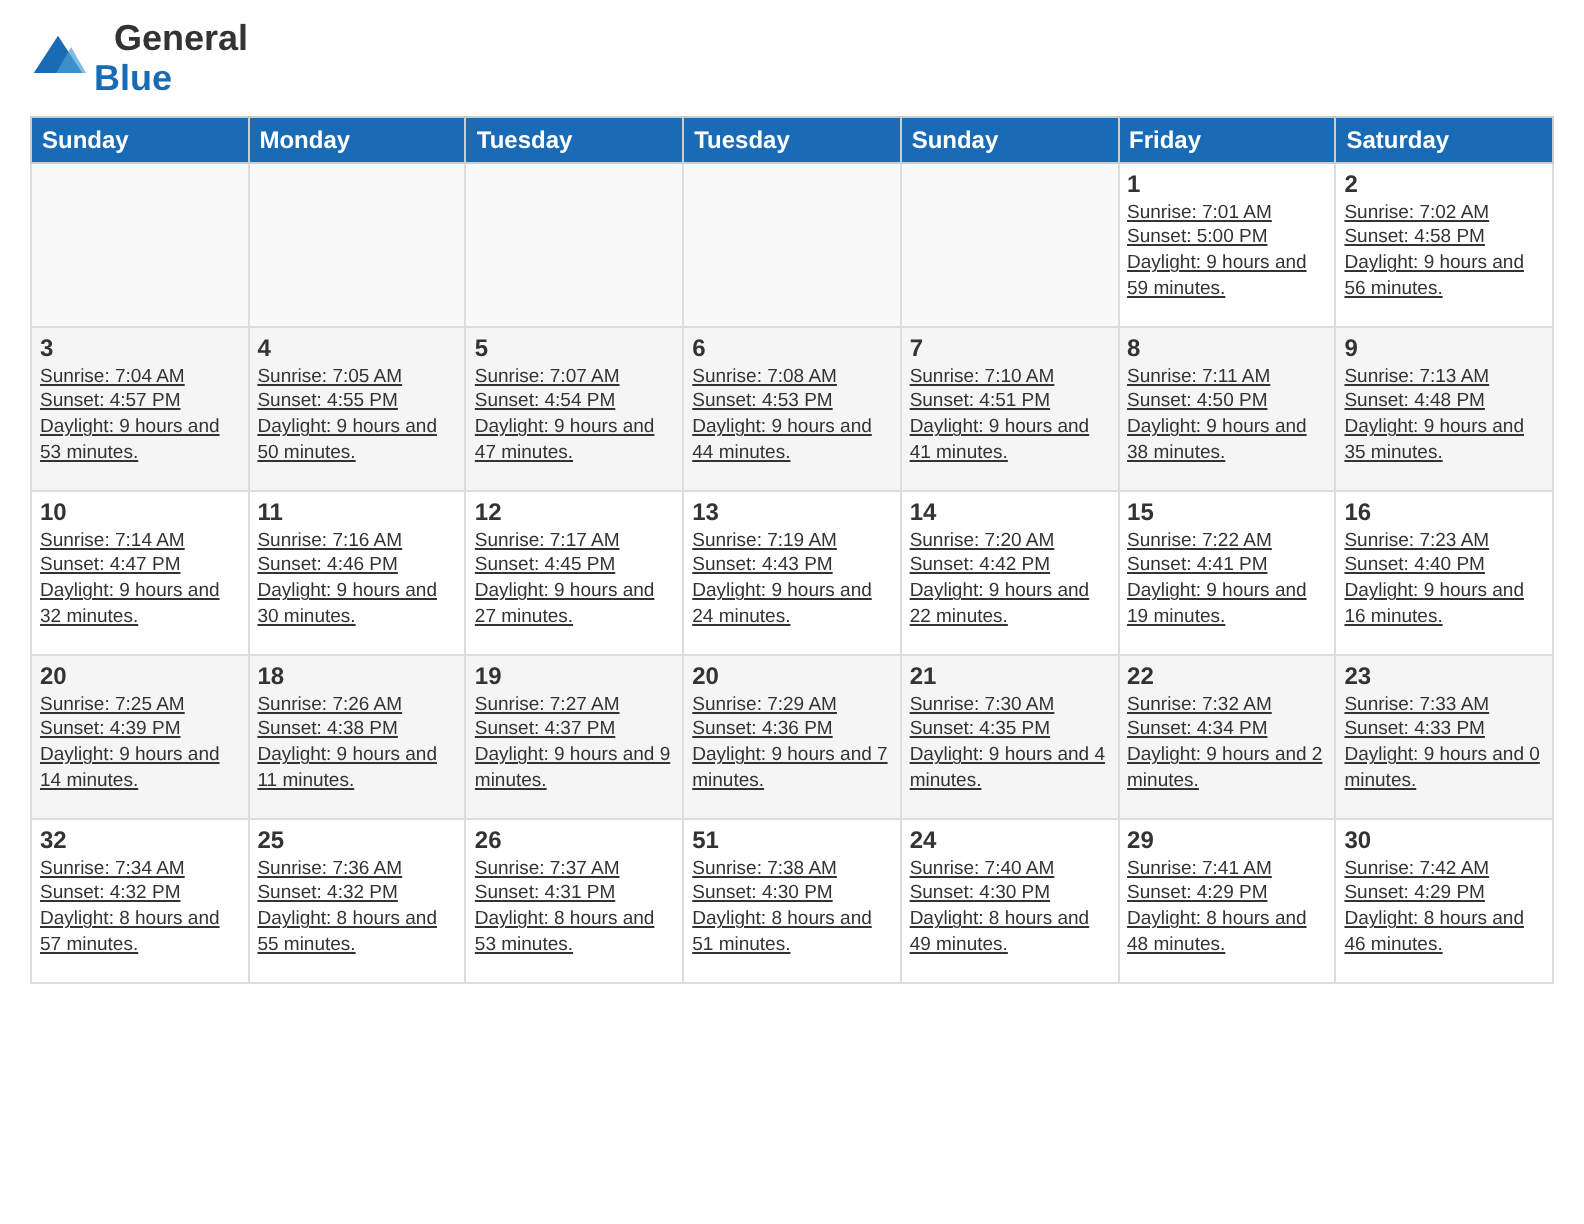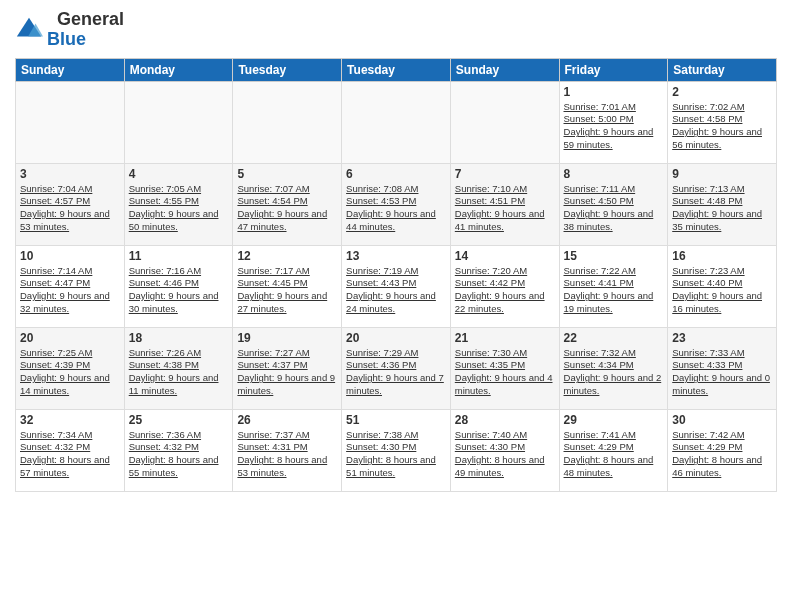--- a/index.html
+++ b/index.html
@@ -236,21 +236,21 @@
           </td>
           <td>
             <span class="day-number">26</span>
             <div class="day-info">Sunrise: 7:37 AM<br>Sunset: 4:31 PM<br>Daylight: 8 hours and 53 minutes.</div>
           </td>
           <td>
             <span class="day-number">51</span>
             <div class="day-info">Sunrise: 7:38 AM<br>Sunset: 4:30 PM<br>Daylight: 8 hours and 51 minutes.</div>
           </td>
           <td>
-            <span class="day-number">28</span>
+            <span class="day-number">24</span>
             <div class="day-info">Sunrise: 7:40 AM<br>Sunset: 4:30 PM<br>Daylight: 8 hours and 49 minutes.</div>
           </td>
           <td>
             <span class="day-number">29</span>
             <div class="day-info">Sunrise: 7:41 AM<br>Sunset: 4:29 PM<br>Daylight: 8 hours and 48 minutes.</div>
           </td>
           <td>
             <span class="day-number">30</span>
             <div class="day-info">Sunrise: 7:42 AM<br>Sunset: 4:29 PM<br>Daylight: 8 hours and 46 minutes.</div>
           </td>

